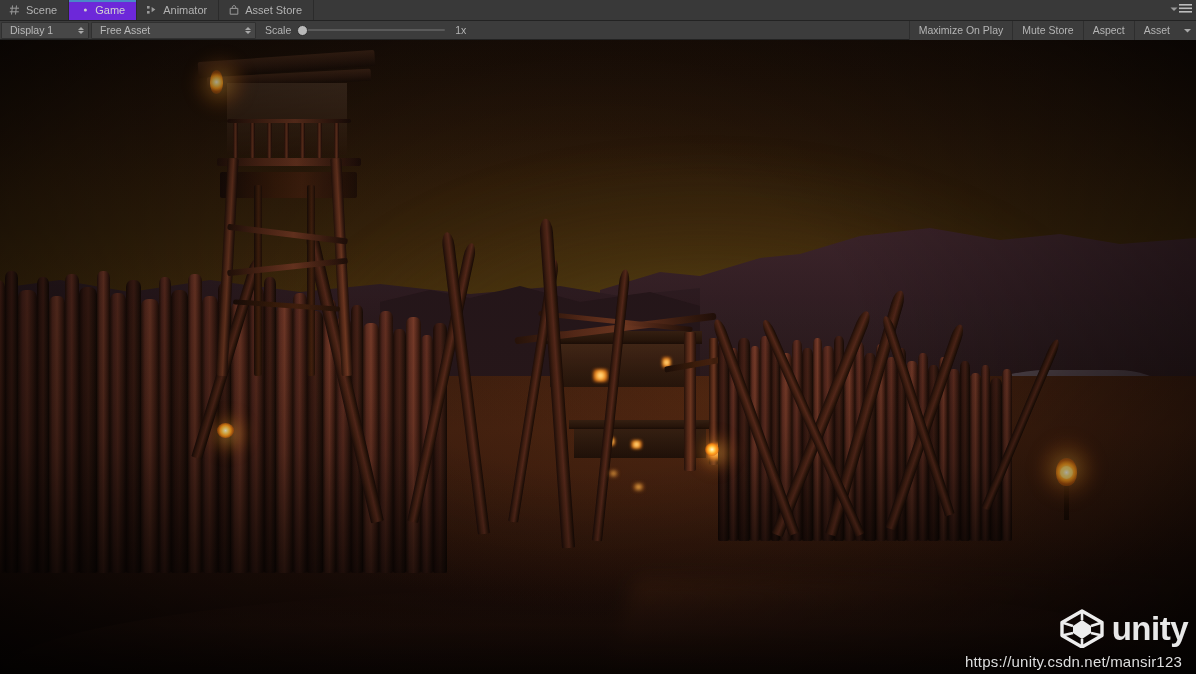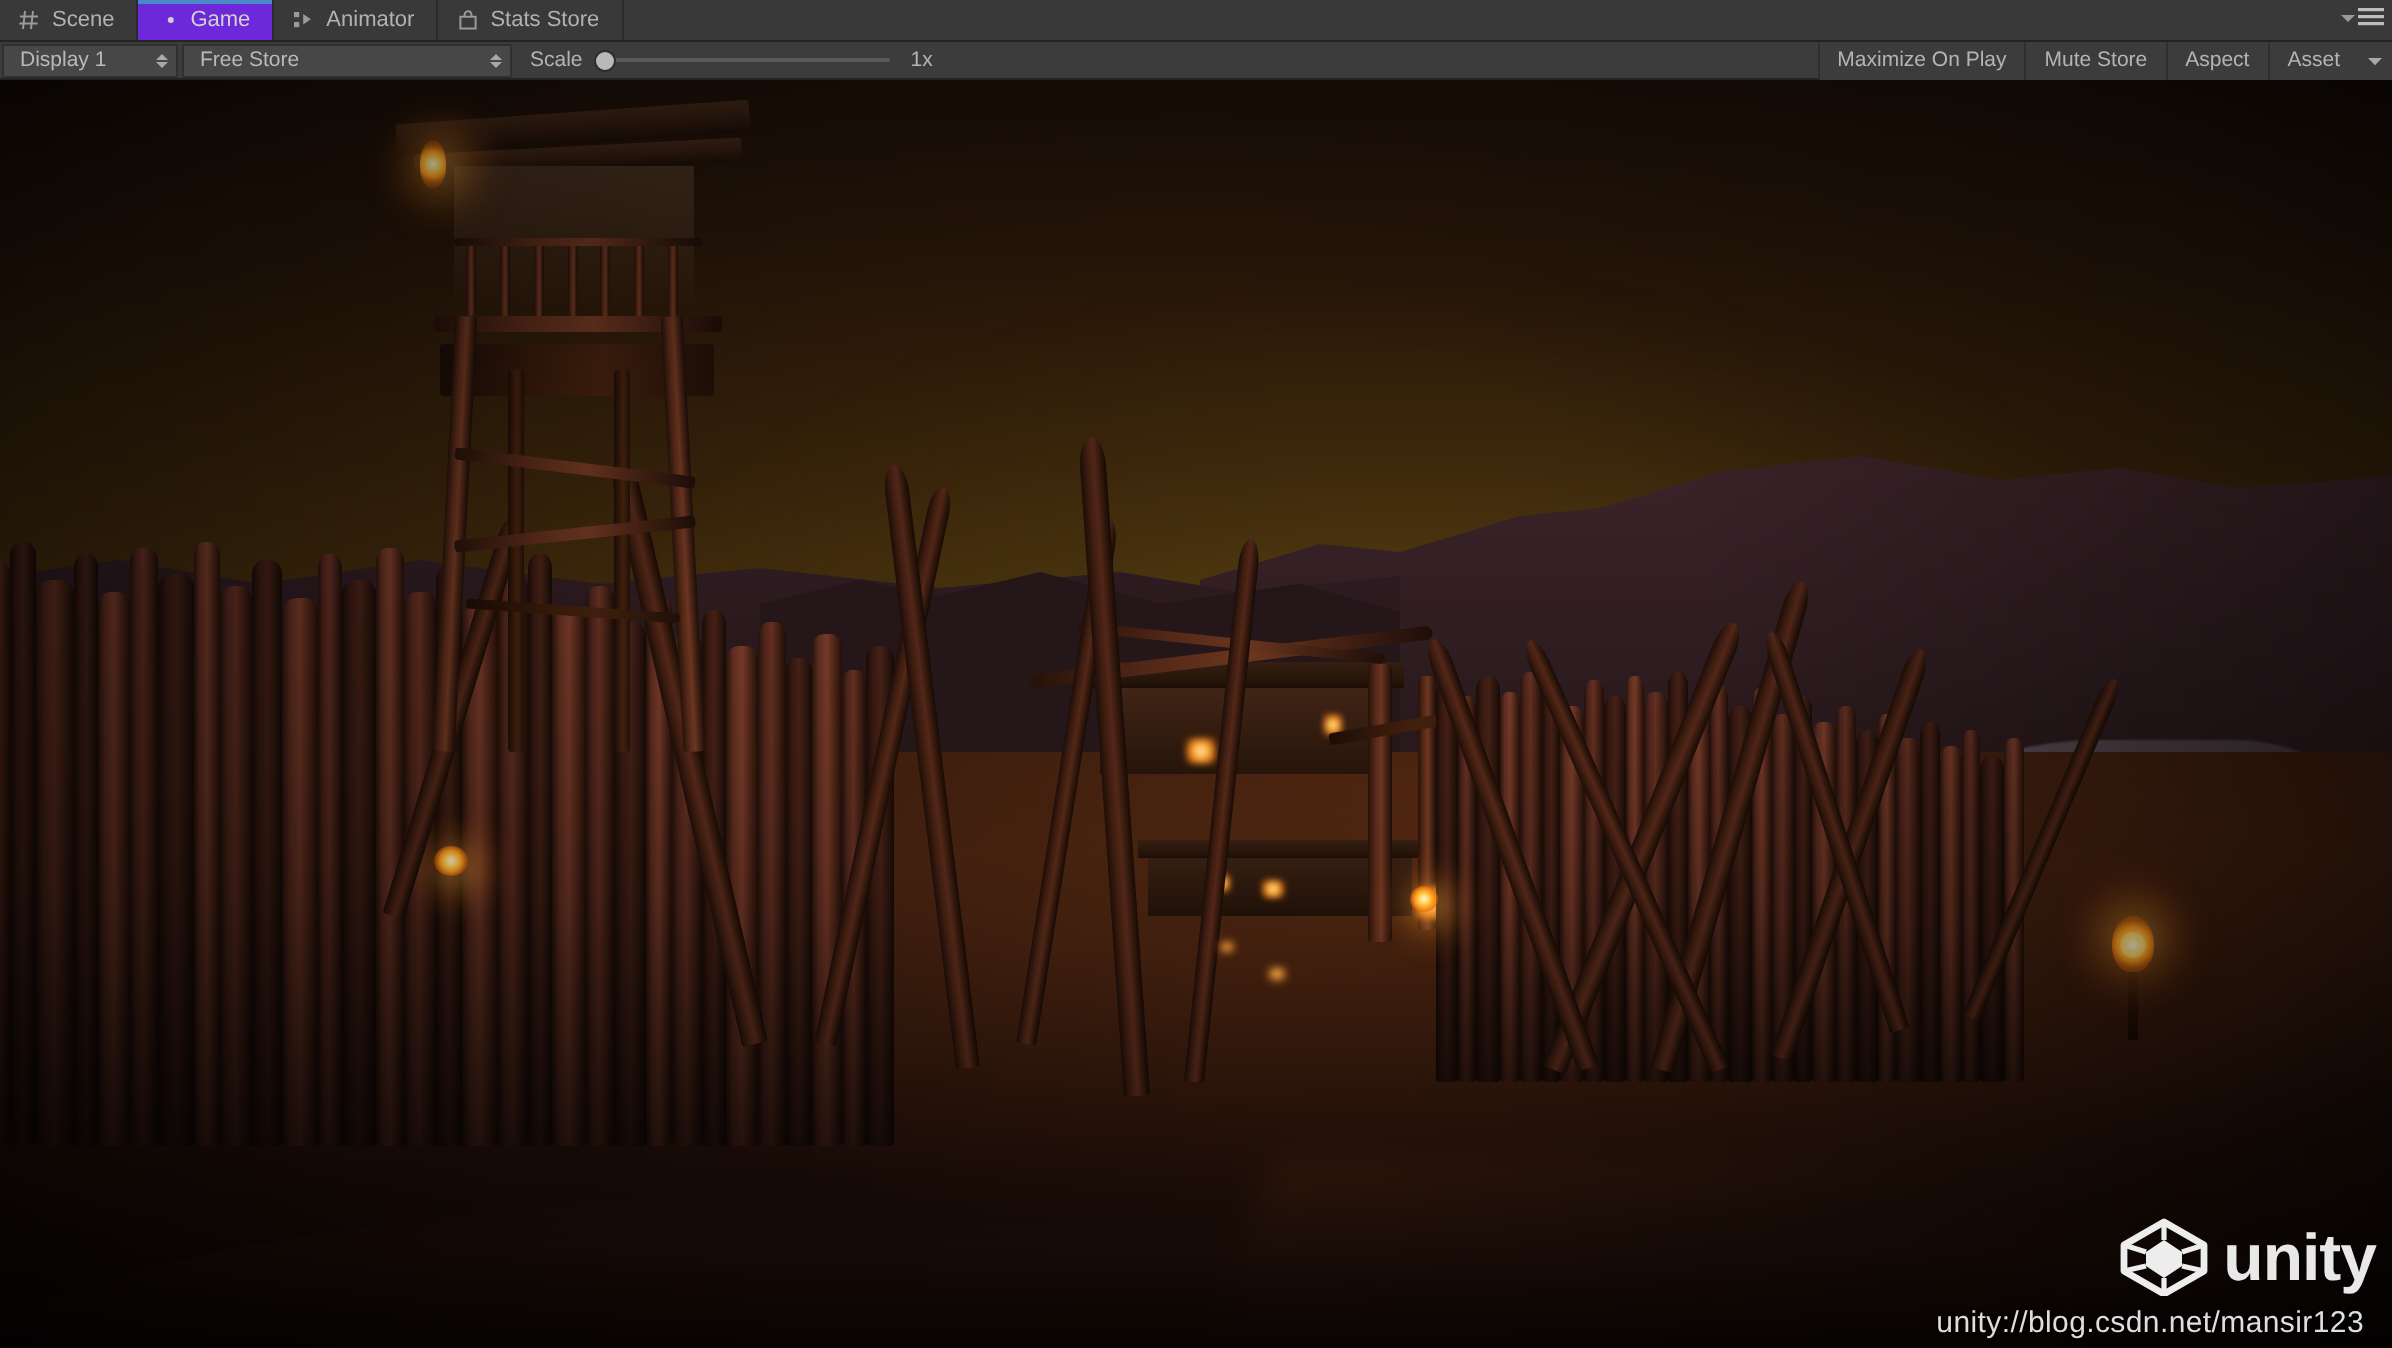--- a/index.html
+++ b/index.html
@@ -298,21 +298,21 @@
 
     <div class="tab">
       <span class="tab-icon">
         <svg viewBox="0 0 12 12">
             <g fill="none" stroke="#9a9a9a" stroke-width="1">
           <path d="M2.2 4.4 H9.8 V10.2 H2.2 Z"></path>
           <path d="M4.2 4.4 C4.2 2.4 5 1.6 6 1.6 C7 1.6 7.8 2.4 7.8 4.0"></path>
         </g>
           </svg>
       </span>
-      <span>Stats Store</span>
+      <span>Asset Store</span>
     </div>
 
     <div class="tabbar-spacer"></div>
 
     <div class="options-menu">
       <svg width="8" height="8" viewBox="0 0 8 8">
         <path d="M0.5 2.5 L7.5 2.5 L4 6 Z" fill="#9a9a9a"></path>
       </svg>
       <svg width="13" height="11" viewBox="0 0 13 11">
         <g fill="#bdbdbd">
@@ -328,21 +328,21 @@
 
     <div class="tb-dropdown dd-display">
       <span>Display 1</span>
       <span class="dd-arrows">
         <span class="ar-up"></span>
           <span class="ar-dn"></span>
       </span>
     </div>
 
     <div class="tb-dropdown dd-aspect">
-      <span>Free Store</span>
+      <span>Free Asset</span>
       <span class="dd-arrows">
         <span class="ar-up"></span>
           <span class="ar-dn"></span>
       </span>
     </div>
 
     <div class="scale-group">
       <span class="scale-label">Scale</span>
       <span class="slider-wrap">
         <span class="slider-track"></span>
@@ -567,15 +567,15 @@
 
     <div class="unity-brand">
       <svg width="46" height="40" viewBox="0 0 46 40">
         <path d="M23 3 L43 14.5 L43 27.5 L23 39 L3 27.5 L3 14.5 Z" fill="none" stroke="#ededed" stroke-width="3.4" stroke-linejoin="round"></path>
         <path d="M23 12 L32 18 L32 25 L23 31 L14 25 L14 18 Z" fill="#ededed"></path>
         <path d="M23 3 L23 12 M43 14.5 L32 18 M43 27.5 L32 25 M23 39 L23 31 M3 27.5 L14 25 M3 14.5 L14 18" stroke="#ededed" stroke-width="2.6"></path>
       </svg>
       <span class="unity-word">unity</span>
     </div>
 
-    <div class="watermark">unity://blog.csdn.net/mansir123</div>
+    <div class="watermark">https://unity.csdn.net/mansir123</div>
   </div>
 </div>
 
 </body></html>

